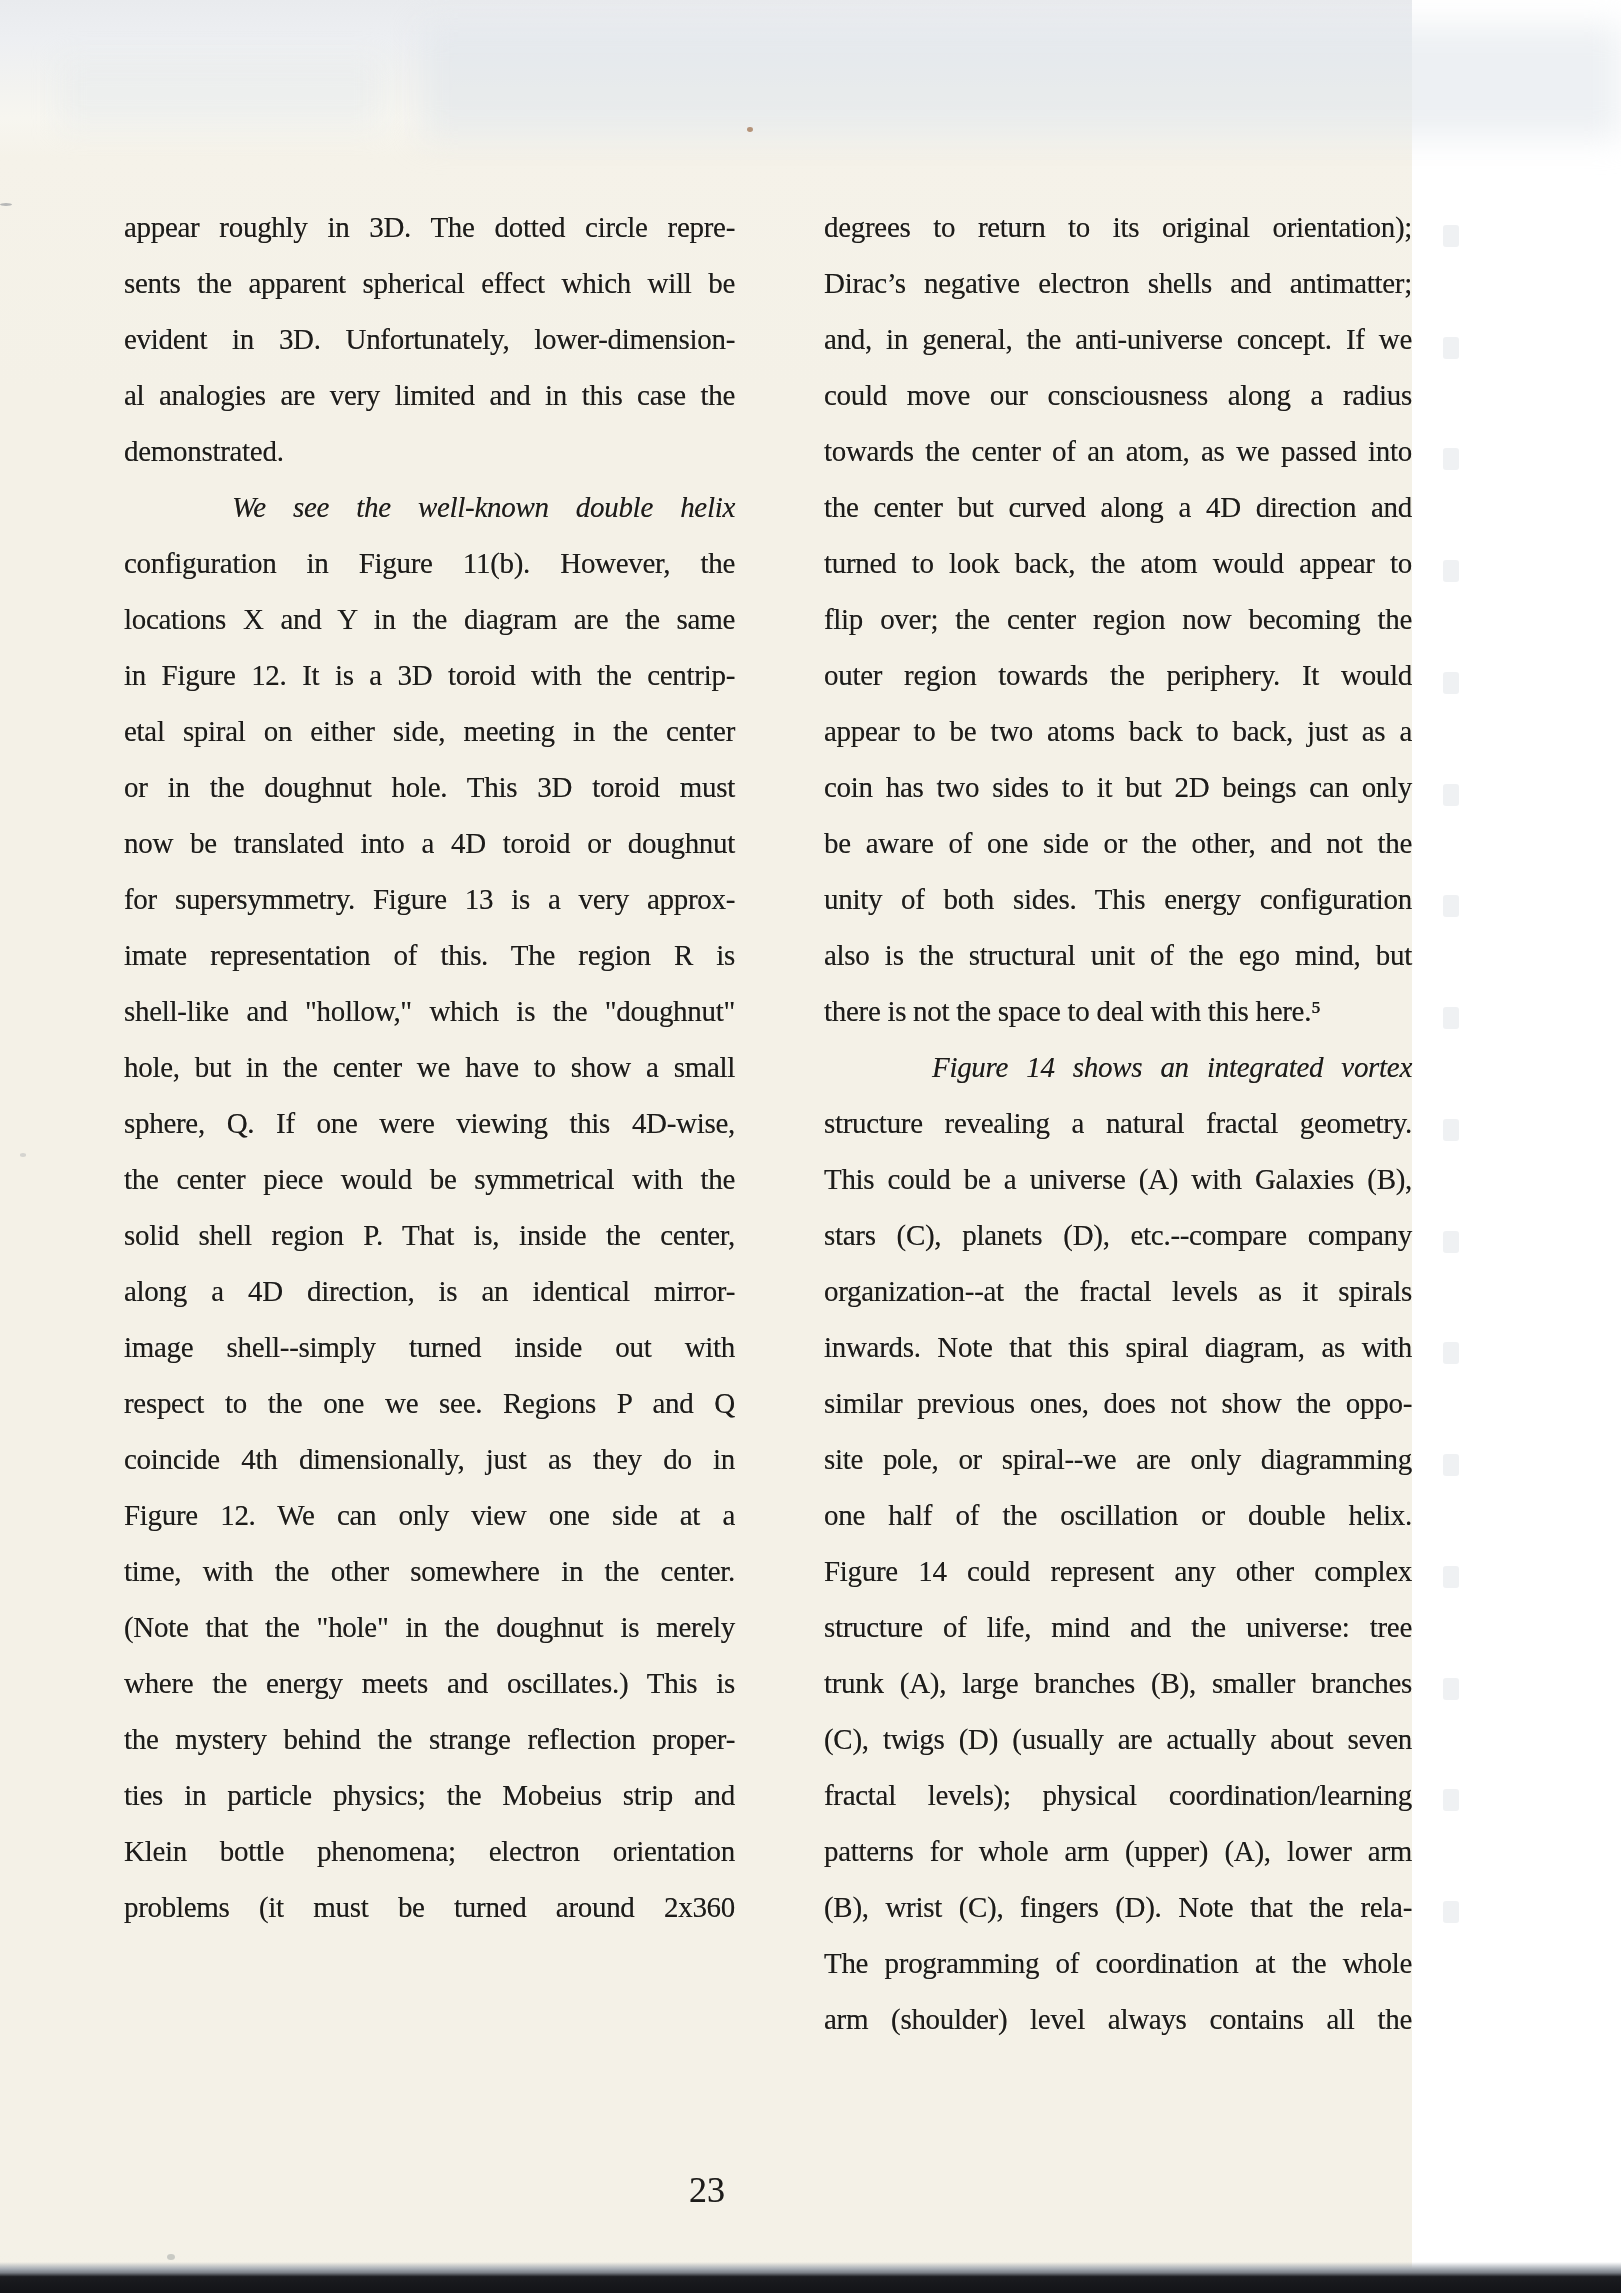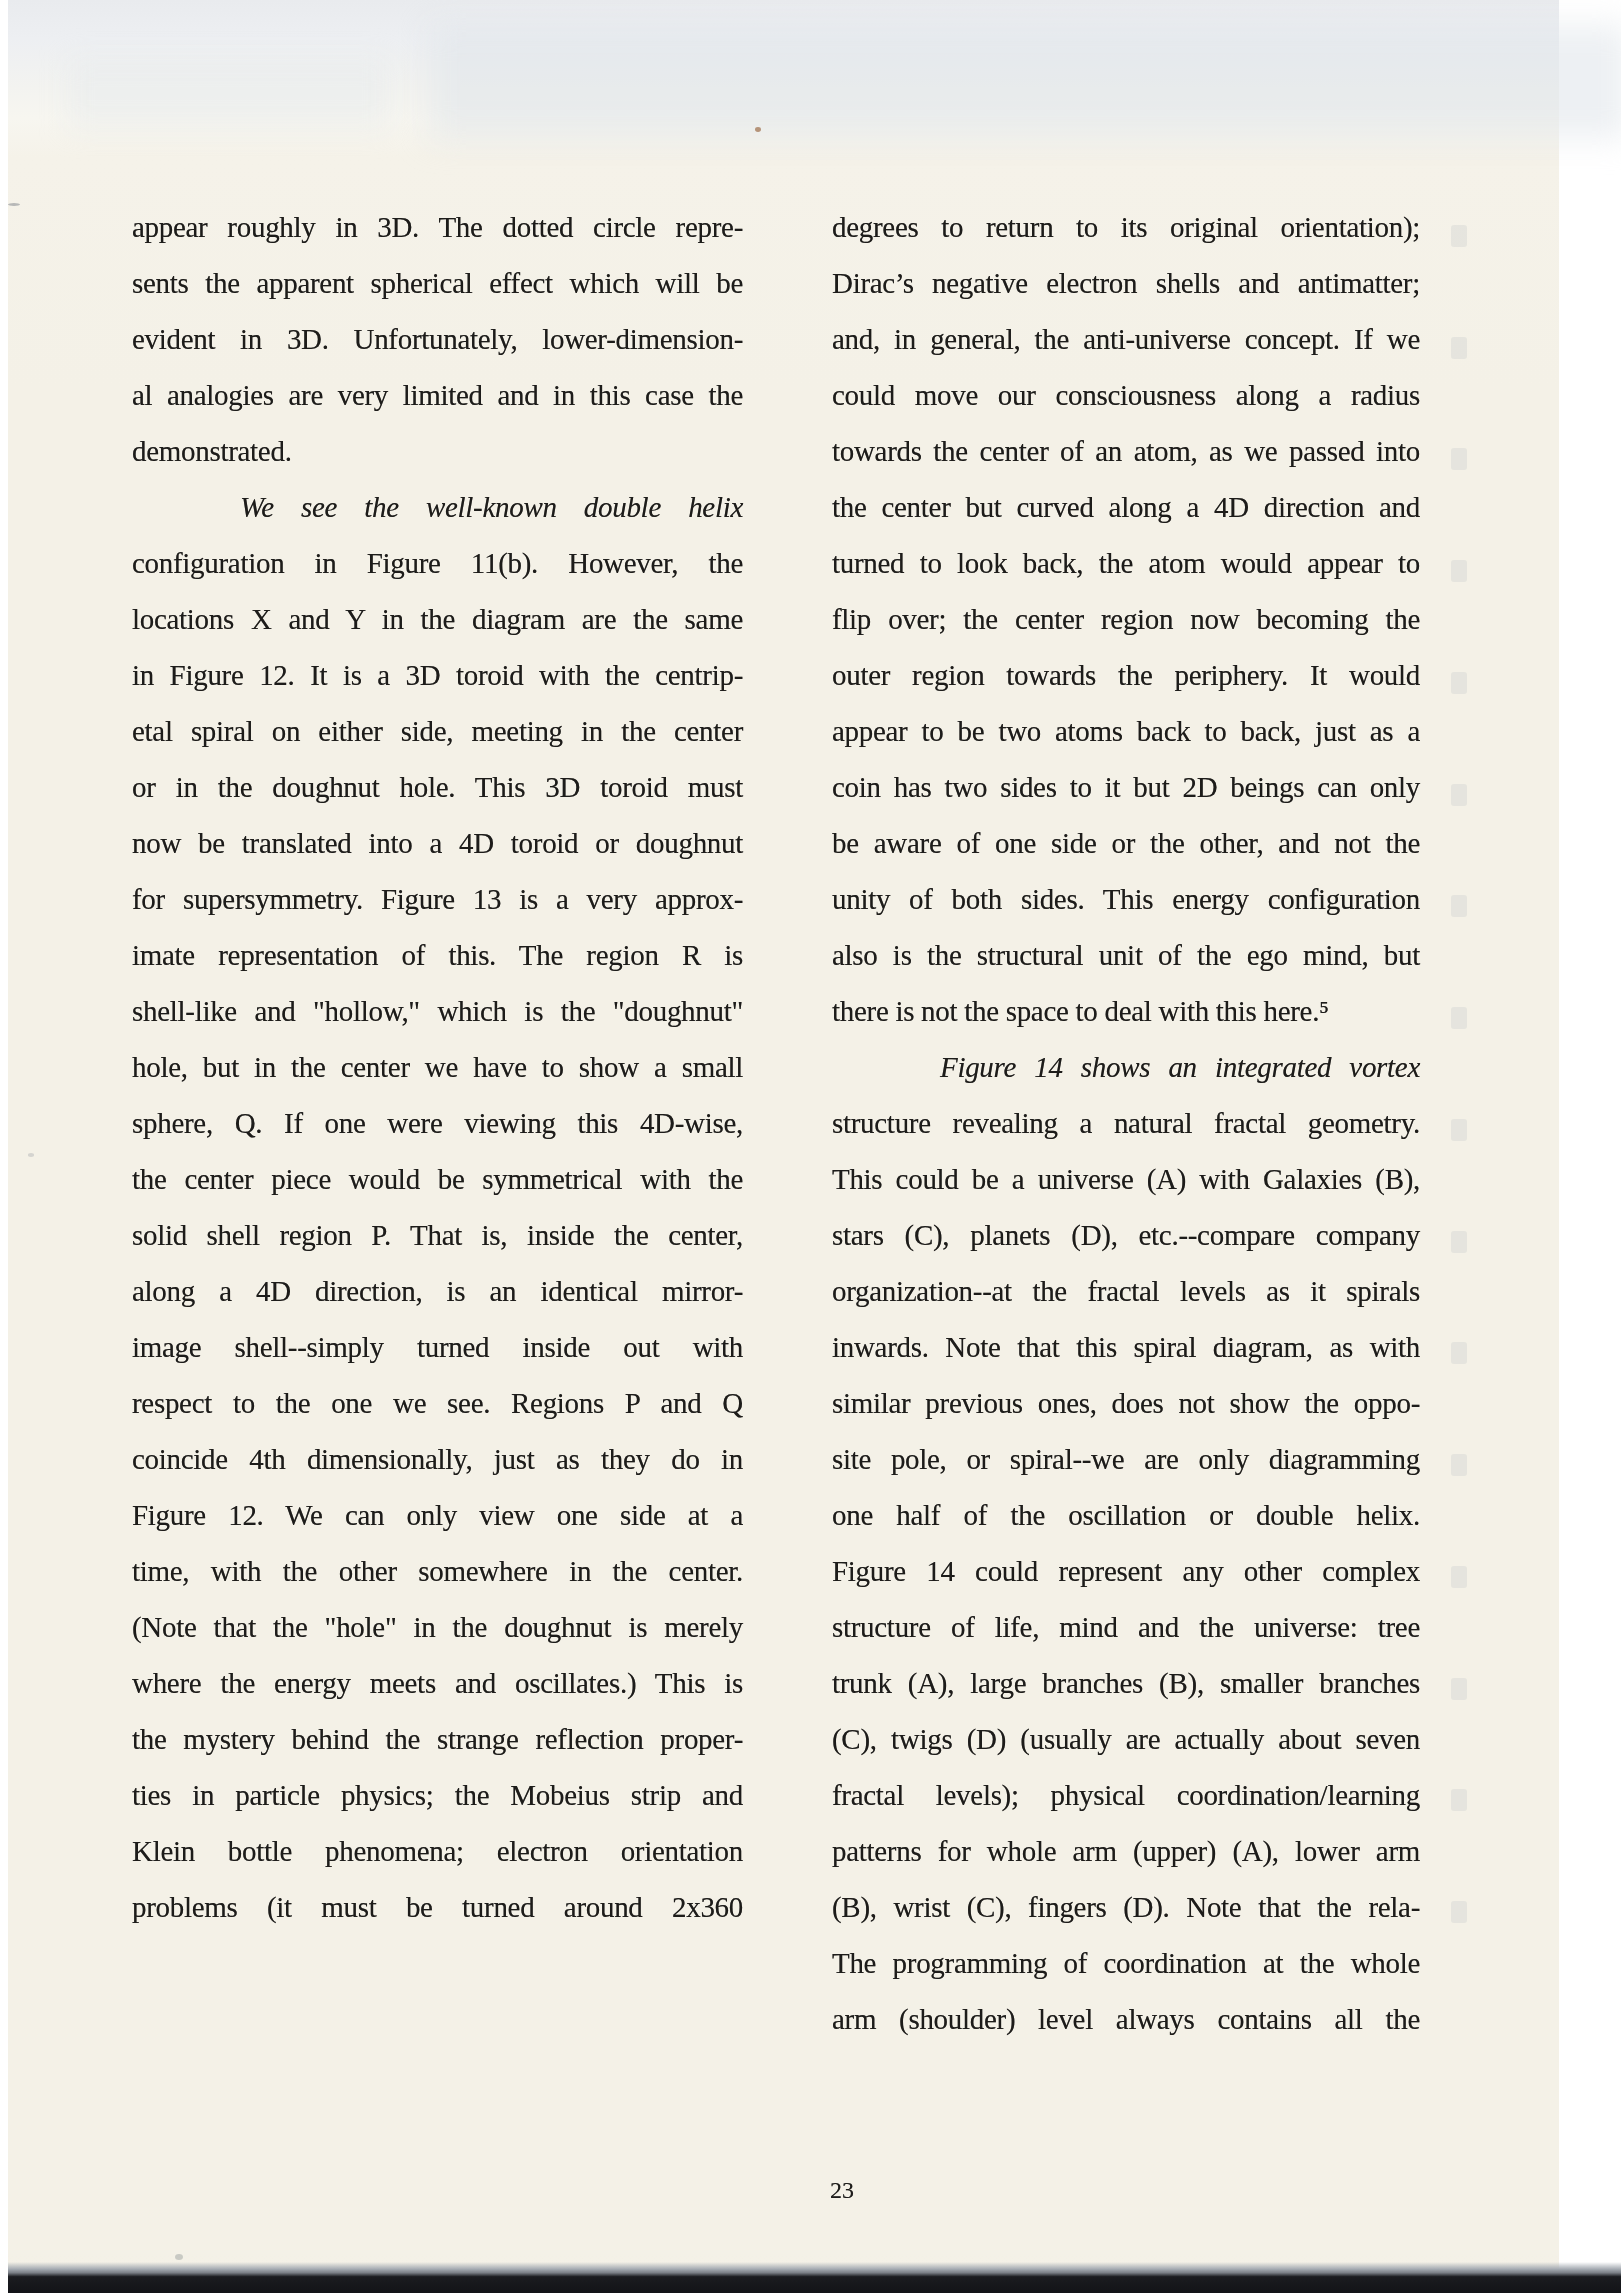--- a/index.html
+++ b/index.html
@@ -2,21 +2,21 @@
 <html><head>
 <meta charset="utf-8">
 <style>
   html, body { margin: 0; padding: 0; background: #ffffff; }
   body {
     width: 1621px; height: 2294px;
     position: relative; overflow: hidden;
     font-family: "Liberation Serif", "DejaVu Serif", serif;
   }
   .scan-page {
-    position: absolute; left: 8px; top: 0; width: 1551px; height: 2294px;
+    position: absolute; left: 0; top: 0; width: 1412px; height: 2294px;
     background: linear-gradient(180deg,
       #e9ebee 0px, #edeff2 39px, #f3f3f0 88px, #f7f6f0 118px,
       #f5f2e9 157px, #f4f1e7 392px, #f4f1e7 2254px, #f3f0e6 2294px);
   }
   .top-shade-patch {
     position: absolute; left: 421px; top: 24.5px; width: 1200px; height: 113px;
     background: rgba(222, 228, 233, 0.55);
     filter: blur(15.7px);
   }
   .top-shade-patch-left {
@@ -34,21 +34,21 @@
   .col-right { left: 824px; width: 588px; }
   .line {
     height: 56px; line-height: 56px;
     white-space: nowrap;
     text-align: justify; text-align-last: justify;
   }
   .line.endline { text-align-last: left; }
   .line.indent  { text-indent: 108px; font-style: italic; }
   .page-number {
     position: absolute; left: 689px; top: 2162px; width: 157px;
-    text-align: right; font-size: 24px; line-height: 56px; color: #1d1c1a;
+    text-align: left; font-size: 36px; line-height: 56px; color: #1d1c1a;
     text-shadow: 0 0 0.5px rgba(20,20,20,0.5);
   }
   .bottom-scan-edge {
     position: absolute; left: 0; top: 2262px; width: 1621px; height: 31px;
     background: linear-gradient(180deg,
       rgba(160,166,173,0) 0px, #a7adb4 6.9px, #7a7f86 10.8px,
       #1b1c20 14.7px, #121317 31px);
   }
   .margin-bleed { position: absolute; left: 1443px; top: 225px; width: 19.6px; height: 1862px; }
   .bleed-mark {

